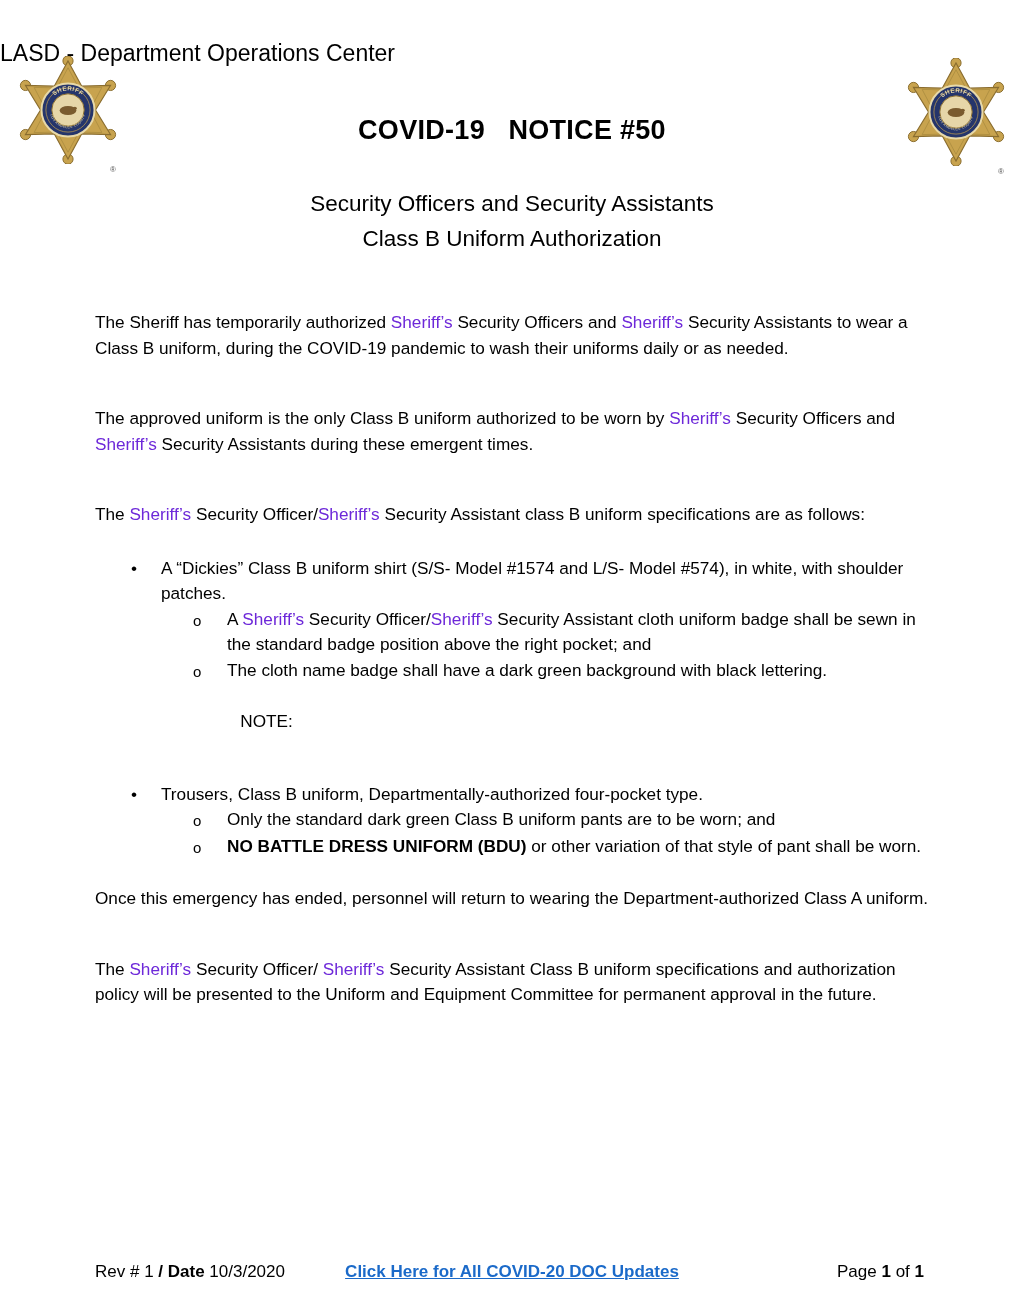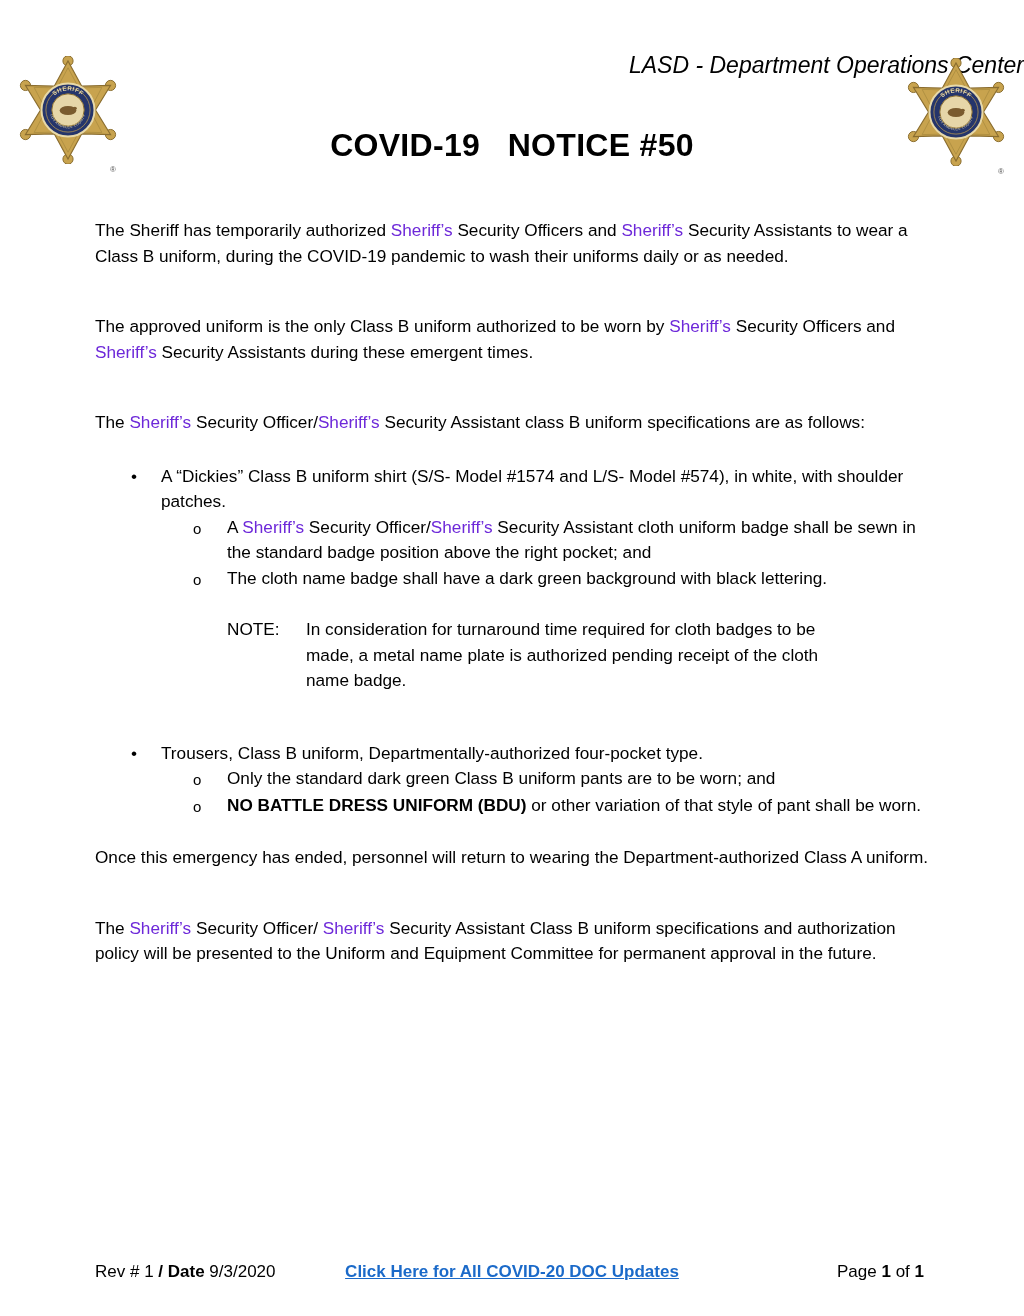--- a/index.html
+++ b/index.html
@@ -14,43 +14,43 @@
   .page { width:1024px; height:1316px; position:relative; background:#fff; }
 
   
   .badge { position:absolute; width:110px; height:118px; }
   .badge-left  { left:14px;  top:56px; }
   .badge-right { right:12px; top:58px; }
   .badge svg.star { width:108px; height:108px; display:block; }
   .reg-mark { position:absolute; right:8px; bottom:0; font-size:8px; color:#555; }
 
   
-  .org-title { text-align:right; font-size:23px; padding-top:52px;font-style:italic; }
-  .doc-title { text-align:center; font-size:32px; font-weight:bold; margin-top:48px; white-space:pre; letter-spacing:0.3px; }
+  .org-title { text-align:left; font-size:23px; padding-top:40px; }
+  .doc-title { text-align:center; font-size:27px; font-weight:bold; margin-top:48px; white-space:pre; letter-spacing:0.3px; }
   .subtitle  { text-align:center; font-size:22.5px; margin-top:40px; line-height:35px; }
 
   
   .content { margin:54px 94px 0 95px; font-size:17.2px; line-height:25.5px; }
   .para { margin-top:45px; }
   .para:first-child { margin-top:0; }
   .para-after-list { margin-top:26px; }
 
   .seg-gray { color:#6d28d9; }
   .seg-bold { font-weight:bold; }
 
   .bullet-row { display:flex; align-items:flex-start; margin-top:28px; }
   .bullet-row .b-marker { width:30px; margin-left:36px; flex:none; }
   .bullet-row .b-text { flex:1; }
 
   .sub-row { display:flex; align-items:flex-start; margin-left:98px; }
   .sub-row .o-marker { width:34px; flex:none; font-size:15px; padding-top:1px; }
   .sub-row .b-text { flex:1; }
 
   .note-row { display:flex; align-items:flex-start; margin-left:132px; margin-top:25px; }
-  .note-row .note-label { width:79px; flex:none; }
+  .note-row .note-label { width:79px; flex:none;text-align:center; }
   .note-row .note-text { max-width:522px; }
 
   .bullet-row.second { margin-top:47px; }
 
   
   .footer { position:absolute; left:0; right:0; bottom:32px; height:22px; font-size:17px; }
   .footer .f-left  { position:absolute; left:95px; }
   .footer .f-center{ position:absolute; left:50%; transform:translateX(-50%); }
   .footer .f-right { position:absolute; right:100px; }
   .doc-link { color:#1B6AC9; font-weight:bold; text-decoration:underline; cursor:pointer; }
@@ -97,20 +97,24 @@
   </div>
   <div class="badge badge-right">
     <svg class="star">
         <use href="#sheriff-star"></use>
       </svg>
     <span class="reg-mark">®</span>
   </div>
 
   <div class="org-title">LASD - Department Operations Center</div>
   <div class="doc-title">COVID-19   NOTICE #50</div>
+  <div class="subtitle">
+    <div>Security Officers and Security Assistants</div>
+    <div>Class B Uniform Authorization</div>
+  </div>
 
   <div class="content">
 
     <p class="para"><span>The Sheriff has temporarily authorized </span><span class="seg-gray">Sheriff’s</span><span> Security Officers and </span><span class="seg-gray">Sheriff’s</span><span> Security Assistants to wear a Class B uniform, during the COVID-19 pandemic to wash their uniforms daily or as needed.</span></p>
 
     <p class="para"><span>The approved uniform is the only Class B uniform authorized to be worn by </span><span class="seg-gray">Sheriff’s</span><span> Security Officers and </span><span class="seg-gray">Sheriff’s</span><span> Security Assistants during these emergent times.</span></p>
 
     <p class="para"><span>The </span><span class="seg-gray">Sheriff’s</span><span> Security Officer/</span><span class="seg-gray">Sheriff’s</span><span> Security Assistant class B uniform specifications are as follows:</span></p>
 
     <div class="bullet-row">
@@ -123,21 +127,20 @@
       <div class="b-text"><span>A </span><span class="seg-gray">Sheriff’s</span><span> Security Officer/</span><span class="seg-gray">Sheriff’s</span><span> Security Assistant cloth uniform badge shall be sewn in the standard badge position above the right pocket; and</span></div>
     </div>
 
     <div class="sub-row">
       <span class="o-marker">o</span>
       <div class="b-text"><span>The cloth name badge shall have a dark green background with black lettering.</span></div>
     </div>
 
     <div class="note-row">
       <span class="note-label">NOTE:</span>
-      <div class="note-text"><span>In consideration for turnaround time required for cloth badges to be made, a metal name plate is authorized pending receipt of the cloth name badge.</span></div>
     </div>
 
     <div class="bullet-row second">
       <span class="b-marker">•</span>
       <div class="b-text"><span>Trousers, Class B uniform, Departmentally-authorized four-pocket type.</span></div>
     </div>
 
     <div class="sub-row">
       <span class="o-marker">o</span>
       <div class="b-text"><span>Only the standard dark green Class B uniform pants are to be worn; and</span></div>
@@ -149,18 +152,18 @@
     </div>
 
     <p class="para para-after-list"><span>Once this emergency has ended, personnel will return to wearing the Department-authorized Class A uniform.</span></p>
 
     <p class="para"><span>The </span><span class="seg-gray">Sheriff’s</span><span> Security Officer/ </span><span class="seg-gray">Sheriff’s</span><span> Security Assistant Class B uniform specifications and authorization policy will be presented to the Uniform and Equipment Committee for permanent approval in the future.</span></p>
 
 
   </div>
 
   <div class="footer">
-    <span class="f-left"><span>Rev # 1 </span><span class="seg-bold">/ Date</span><span> 9/3/2020</span></span>
+    <span class="f-left"><span>Rev # 1 </span><span class="seg-bold">/ Date</span><span> 10/3/2020</span></span>
     <a class="f-center doc-link">Click Here for All COVID-20 DOC Updates</a>
     <span class="f-right"><span>Page </span><span class="seg-bold">1</span><span> of </span><span class="seg-bold">1</span></span>
   </div>
 
 </div>
 
 </body></html>

